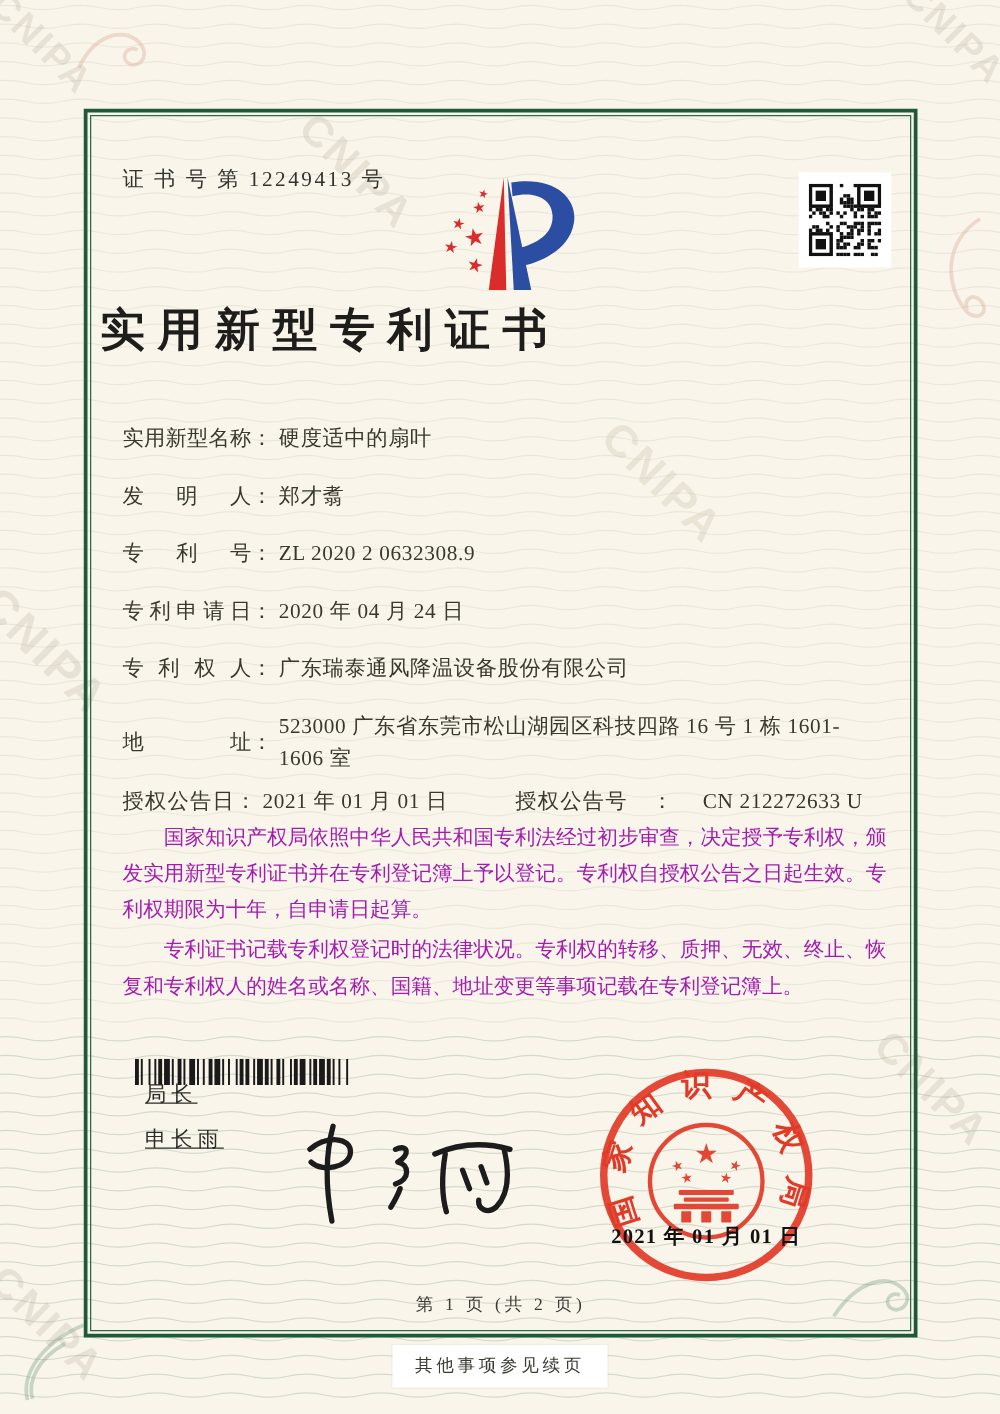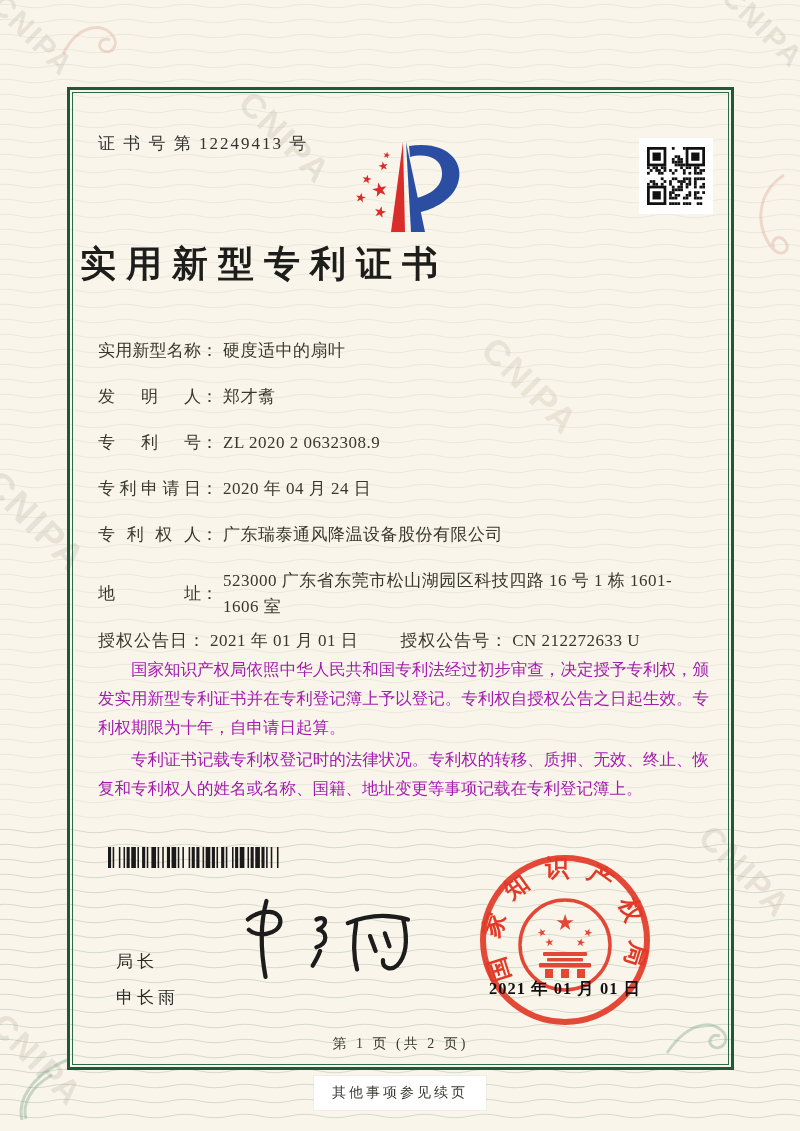--- a/index.html
+++ b/index.html
@@ -55,32 +55,32 @@
   
   .fields{ position:absolute; left:28px; right:24px; top:248px; }
   .frow{ display:flex; align-items:center; margin-bottom:20px;
          font-size:17px; line-height:26px; color:#38382ف; color:#38382e;}
   .flabel{ width:103px; flex:0 0 103px; text-align:justify; text-align-last:justify; }
   .fcolon{ flex:0 0 auto; }
   .fvalue{ margin-left:5px; letter-spacing:.5px; max-width:505px; }
   .grow{ display:flex; font-size:17px; line-height:26px; margin-top:1px; color:#38382e;}
   .grow .glabel{ letter-spacing:1px; }
   .grow .gval{ margin-left:5px; letter-spacing:.5px; }
-  .gpair2{ margin-left:42px; display:flex; }
+  .gpair2{ margin-left:54px; display:flex;gap:19px; }
 
   
   .paras{ position:absolute; left:28px; right:22px; top:565px;
           font-size:16.5px; line-height:29px; text-align:justify; color:#a21caf;}
   .paras p{ text-indent:2em; margin-bottom:3px; }
 
   
   .barcode{ position:absolute; left:38px; top:757px; width:215px; height:21px; }
-  .signer{ position:absolute; left:46px; top:860px;
+  .signer{ position:absolute; left:46px; top:774px;
            font-family:"Liberation Sans","DejaVu Sans",sans-serif;
-           font-size:17px; letter-spacing:4px; color:#2b2b28; }
+           font-size:17px; letter-spacing:4px; color:#2b2b28;text-decoration:underline; }
   .signer div{ margin-bottom:13px; }
   .signature{ position:absolute; left:165px; top:800px; width:185px; height:95px; }
 
   
   .seal{ position:absolute; left:407px; top:762px; width:176px; height:176px; }
   .seal-date{
     position:absolute; left:405px; top:888px; width:180px; text-align:center;
     font-size:16.5px; letter-spacing:1px; color:#111; font-weight:bold;
   }
 

